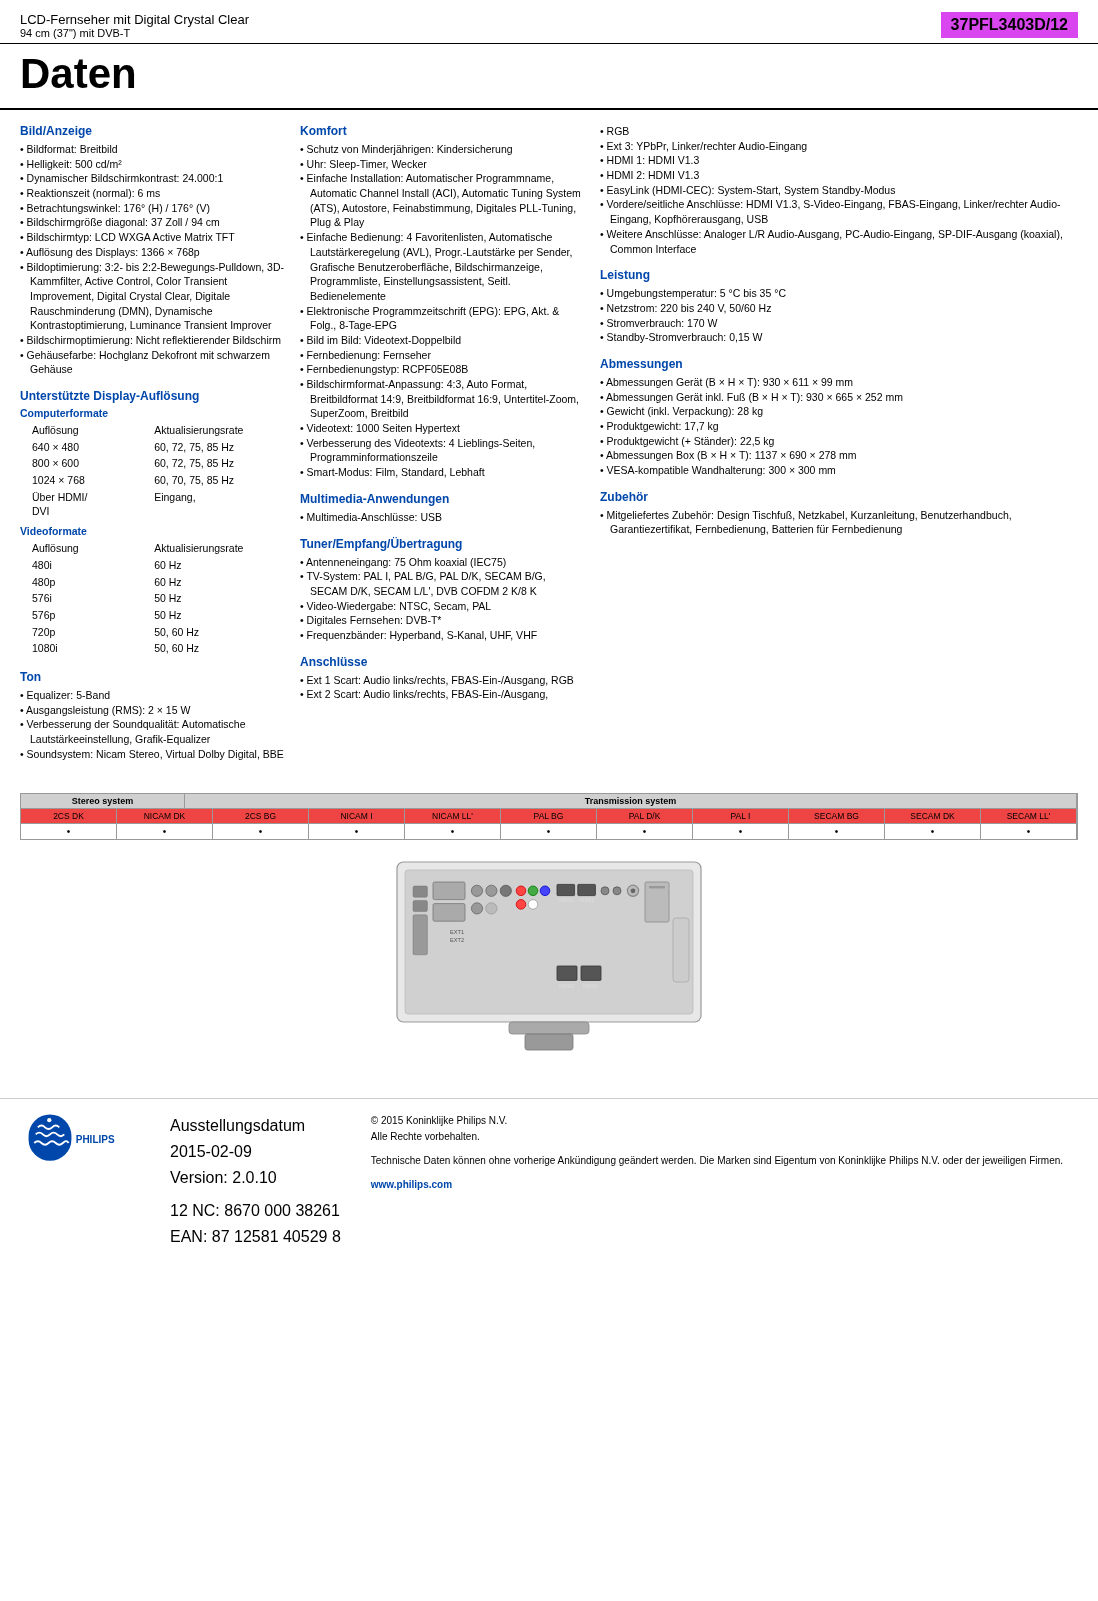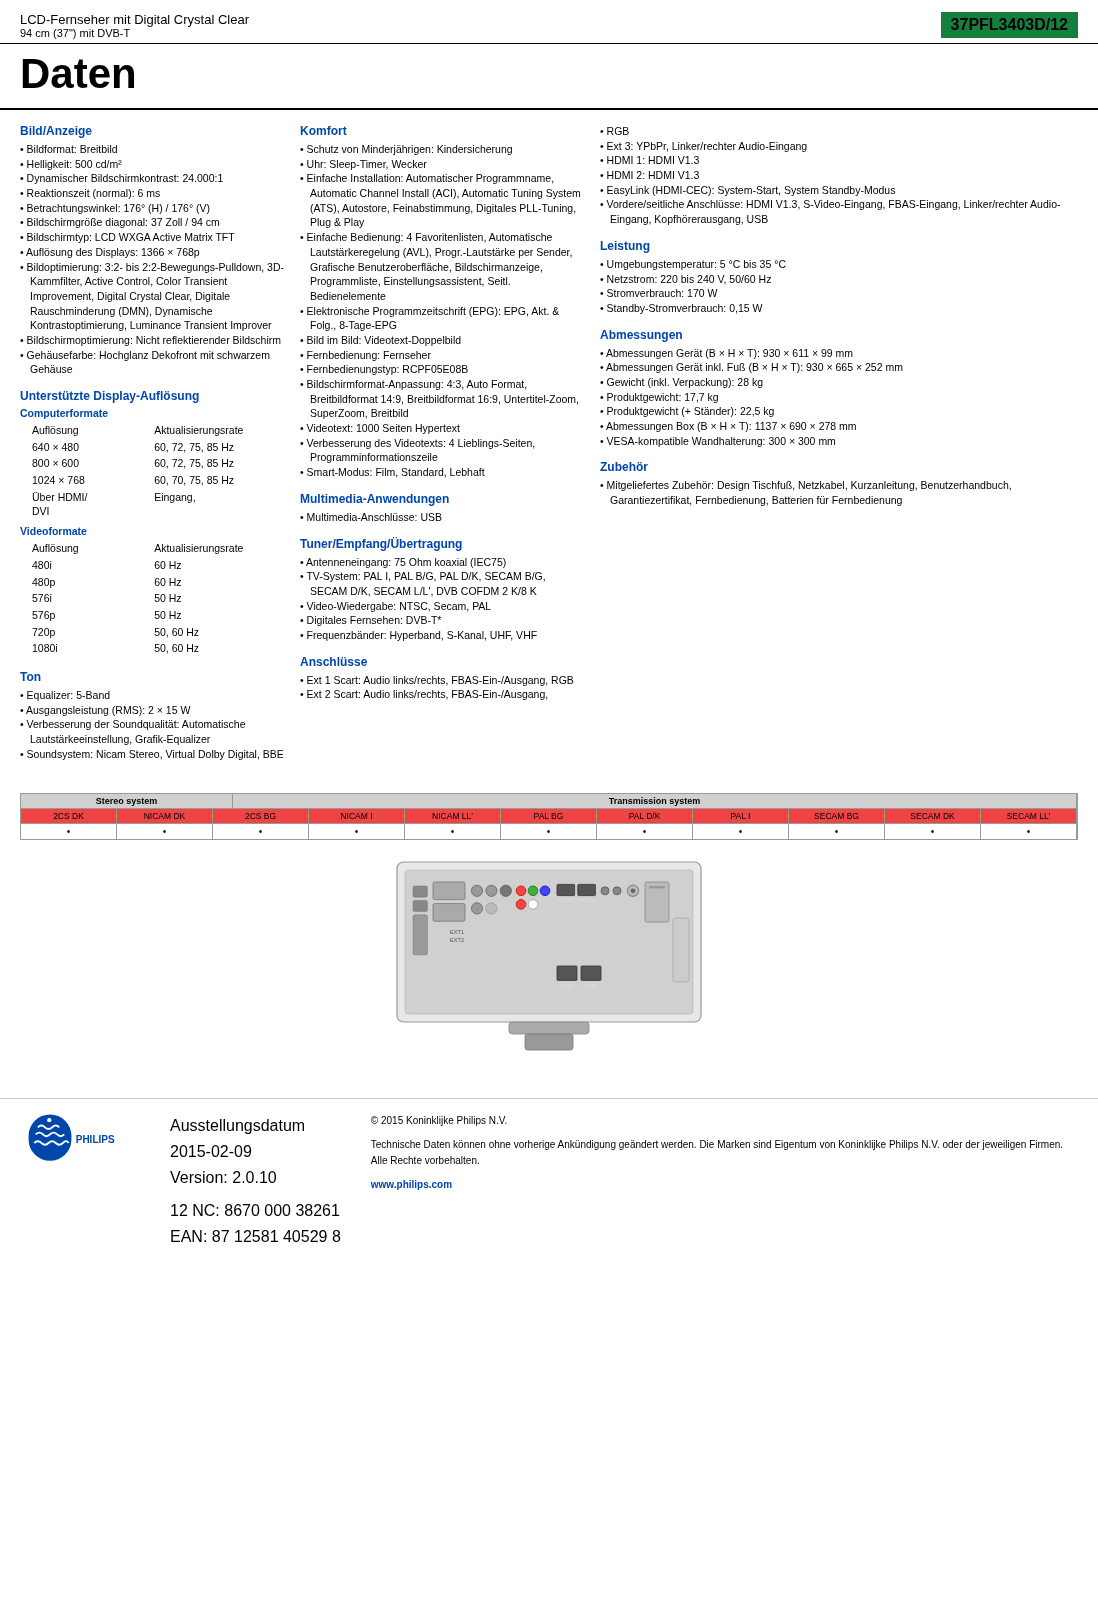--- a/index.html
+++ b/index.html
@@ -26,21 +26,21 @@
       color: #000;
     }
     .header-left .product-subtitle {
       font-size: 11px;
       color: #000;
     }
     .header-right .model-number {
       font-size: 16px;
       font-weight: bold;
       color: #000;
-      background: #15803d;
+      background: #d946ef;
       padding: 4px 10px;
     }
 
     
     .daten-title {
       font-size: 42px;
       font-weight: bold;
       color: #000;
       padding: 6px 20px 10px 20px;
       border-bottom: 2px solid #000;
@@ -134,21 +134,21 @@
       background: #d0d0d0;
     }
     .stereo-group {
       text-align: center;
       font-size: 9px;
       font-weight: bold;
       padding: 2px 4px;
       border-right: 1px solid #999;
     }
     .stereo-group.left {
-      width: 212px;
+      width: 164px;
       border-right: 1px solid #999;
     }
     .stereo-group.right {
       flex: 1;
     }
 
     .stereo-cols-row {
       display: flex;
       background: #ef4444;
       border-top: 1px solid #999;
@@ -386,20 +386,21 @@
   <div class="col-right">
 
     <div class="section">
       <ul>
         <li>RGB</li>
         <li>Ext 3: YPbPr, Linker/rechter Audio-Eingang</li>
         <li>HDMI 1: HDMI V1.3</li>
         <li>HDMI 2: HDMI V1.3</li>
         <li>EasyLink (HDMI-CEC): System-Start, System Standby-Modus</li>
         <li>Vordere/seitliche Anschlüsse: HDMI V1.3, S-Video-Eingang, FBAS-Eingang, Linker/rechter Audio-Eingang, Kopfhörerausgang, USB</li>
+        <li>Weitere Anschlüsse: Analoger L/R Audio-Ausgang, PC-Audio-Eingang, SP-DIF-Ausgang (koaxial), Common Interface</li>
       </ul>
     </div>
 
     <div class="section">
       <div class="section-title">Leistung</div>
       <ul>
         <li>Umgebungstemperatur: 5 °C bis 35 °C</li>
         <li>Netzstrom: 220 bis 240 V, 50/60 Hz</li>
         <li>Stromverbrauch: 170 W</li>
         <li>Standby-Stromverbrauch: 0,15 W</li>
@@ -539,18 +540,18 @@
   <div class="footer-info">
     <div class="footer-left-col">
       <div>Ausstellungsdatum</div>
       <div>2015-02-09</div>
       <div style="margin-top:0;">Version: 2.0.10</div>
       <div style="margin-top:8px;">12 NC: 8670 000 38261</div>
       <div>EAN: 87 12581 40529 8</div>
     </div>
     <div class="footer-right-col">
       <div>© 2015 Koninklijke Philips N.V.</div>
+      <div>Alle Rechte vorbehalten.</div>
       <div style="margin-top:8px;">Technische Daten können ohne vorherige Ankündigung geändert werden. Die Marken sind Eigentum von Koninklijke Philips N.V. oder der jeweiligen Firmen.</div>
-      <div>Alle Rechte vorbehalten.</div>
       <div style="margin-top:8px;" class="website">www.philips.com</div>
     </div>
   </div>
 </div>
 
 </body></html>

